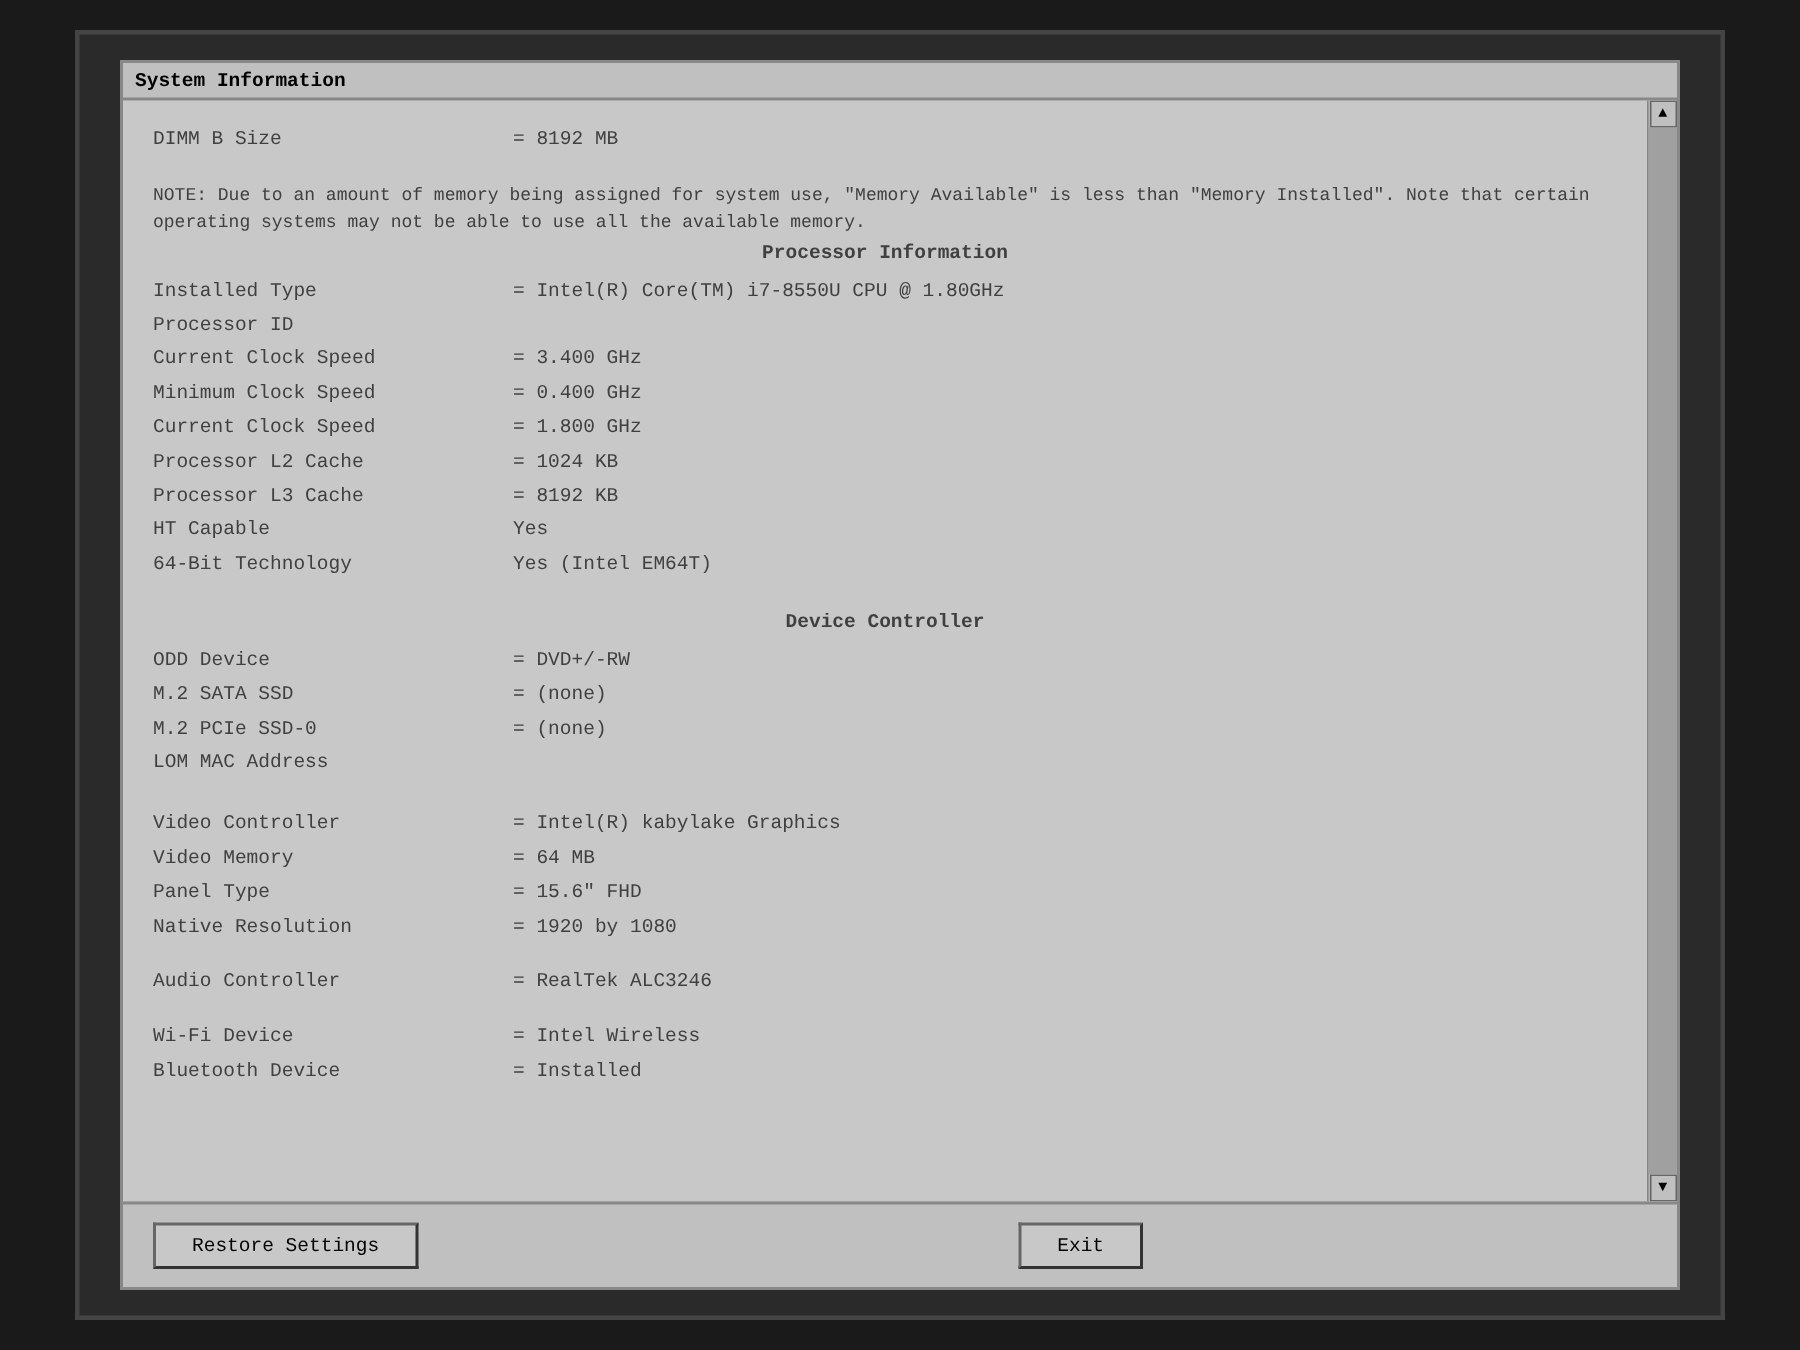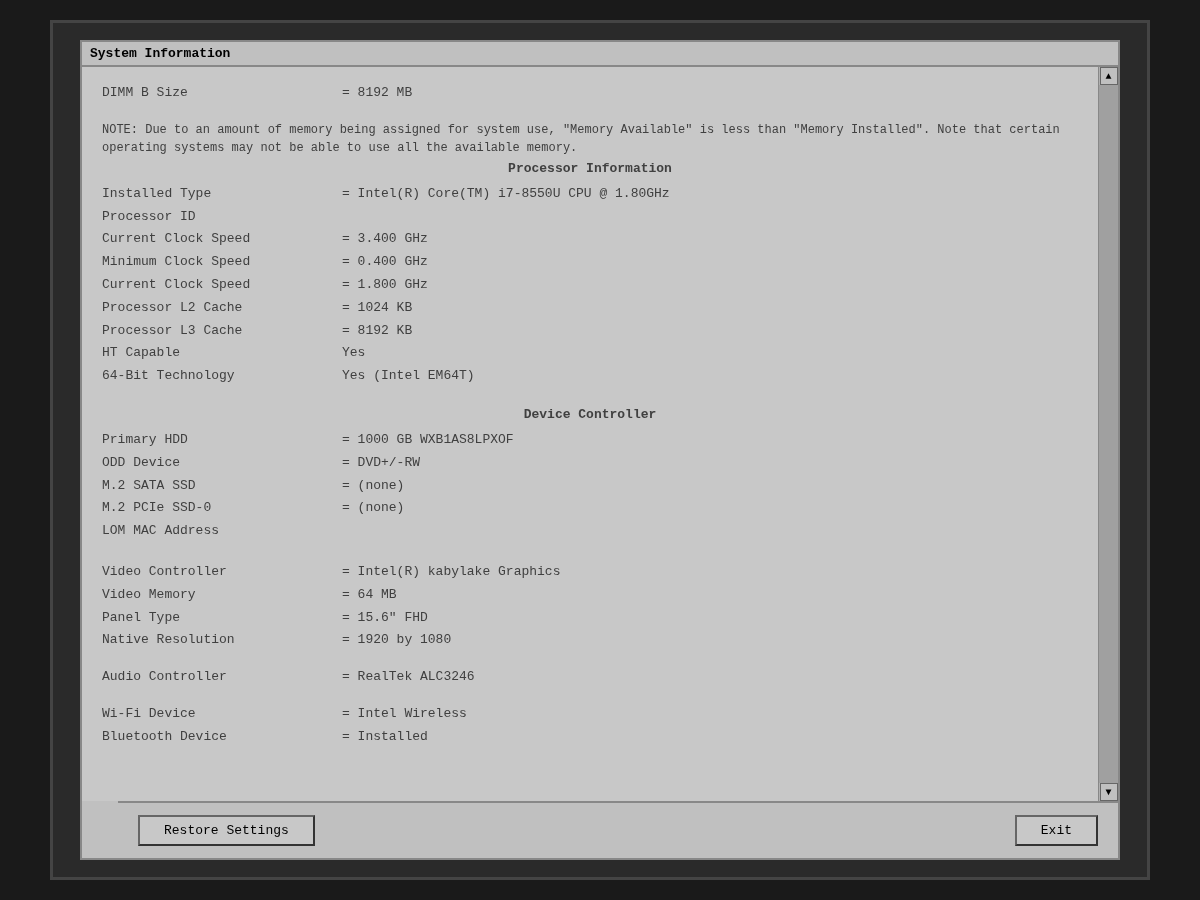--- a/index.html
+++ b/index.html
@@ -126,24 +126,23 @@
 
     .info-value {
       flex: 1;
     }
 
     .bottom-bar {
       padding: 12px 20px;
       background-color: #c0c0c0;
       border-top: 2px solid #888;
       display: flex;
-      justify-content: space-between;
+      justify-content: flex-start;
       gap: 400px;
       align-items: center;
-      margin-left: 36px;
     }
 
     .bios-button {
       background-color: #c8c8c8;
       border: 2px solid #666;
       border-right-color: #333;
       border-bottom-color: #333;
       padding: 6px 24px;
       font-family: 'Courier New', Courier, monospace;
       font-size: 13px;
@@ -214,24 +213,20 @@
             </div>
             <div class="info-row">
               <span class="info-label">64-Bit Technology</span>
               <span class="info-value">Yes (Intel EM64T)</span>
             </div>
           </div>
 
         
         <div class="section-title">Device Controller</div>
         <div class="info-table" id="device-table">
-            <div class="info-row">
-              <span class="info-label">Primary HDD</span>
-              <span class="info-value">= 1000 GB WXB1AS8LPXOF</span>
-            </div>
             <div class="info-row">
               <span class="info-label">ODD Device</span>
               <span class="info-value">= DVD+/-RW</span>
             </div>
             <div class="info-row">
               <span class="info-label">M.2 SATA SSD</span>
               <span class="info-value">= (none)</span>
             </div>
             <div class="info-row">
               <span class="info-label">M.2 PCIe SSD-0</span>

